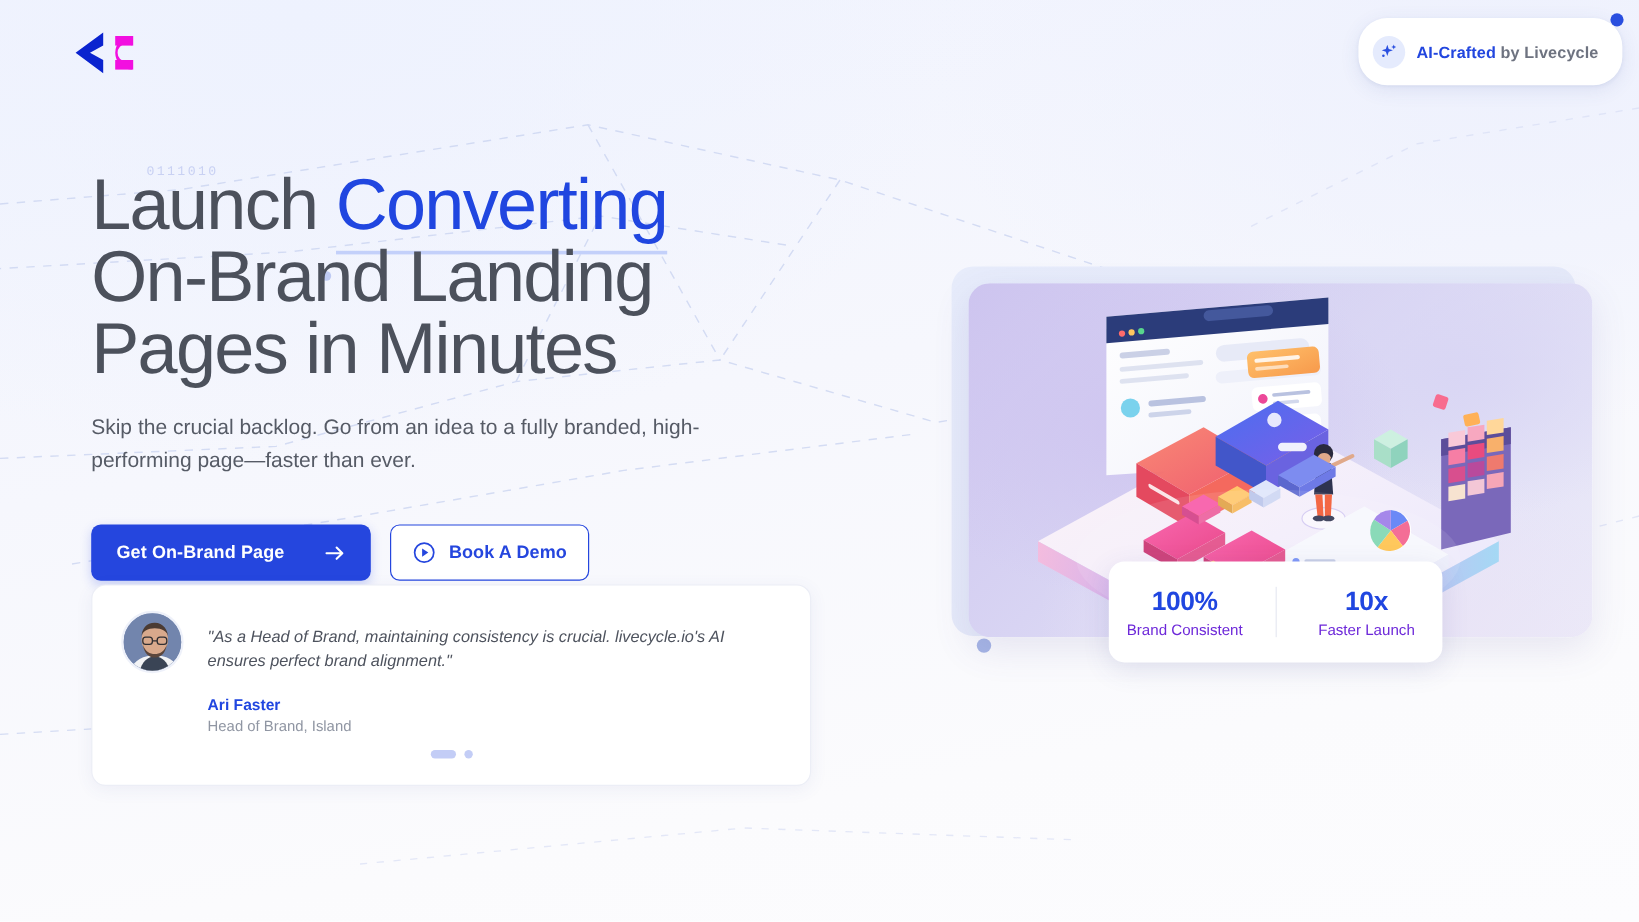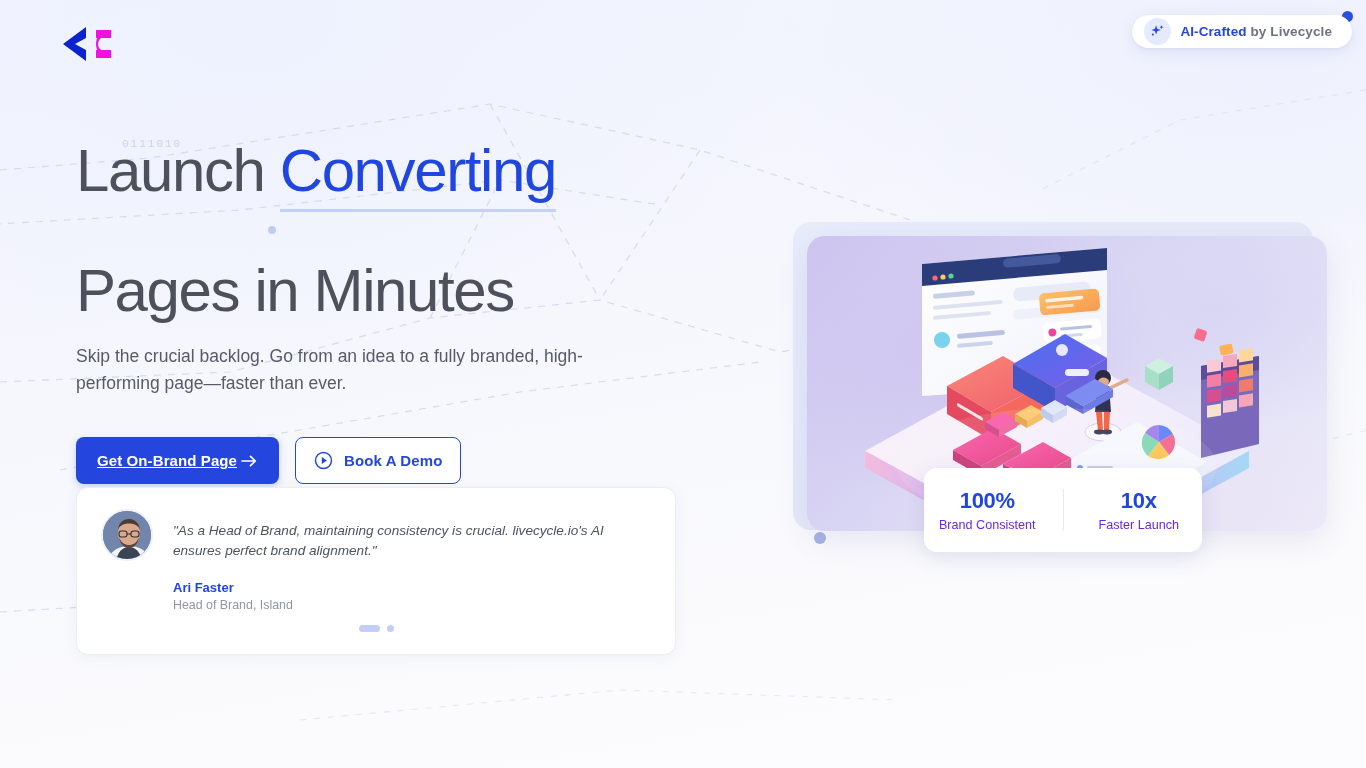--- a/index.html
+++ b/index.html
@@ -30,21 +30,21 @@
   .dd3 { left: 1342px; top: 11px; width: 11px; height: 11px; background: #2a4fe0; }
 
   
   .logo {
     position: absolute; left: 60px; top: 23px;
     width: 62px; height: 42px; z-index: 4;
   }
   
   .ai-badge {
     position: absolute; right: 14px; top: 15px;
-    height: 33px; display: flex; align-items: center; gap: 9px;
+    height: 56px; display: flex; align-items: center; gap: 9px;
     background: #ffffff; border-radius: 24px;
     padding: 0 20px 0 12px;
     box-shadow: 0 4px 16px rgba(60,80,160,.10), 0 1px 3px rgba(60,80,160,.07);
     z-index: 5;
   }
   .sparkle-wrap {
     width: 27px; height: 27px; border-radius: 50%;
     background: #e5ebfd; display:flex; align-items:center; justify-content:center; flex: 0 0 auto;
   }
   .ai-badge-text { font-size: 13.5px; font-weight: 700; color: #6e7380; white-space: nowrap; letter-spacing: .1px;}
@@ -69,23 +69,22 @@
   }
 
   .cta-row { display: flex; gap: 16px; margin-top: 40px; align-items: center; }
   .btn {
     border: none; cursor: pointer; font-family: inherit;
     display: inline-flex; align-items: center; border-radius: 8px;
     font-weight: 700; font-size: 15px; letter-spacing: .1px;
   }
   .btn-primary {
     background: #2546de; color: #fff;
-    height: 47px; padding: 0 21px; gap: 4px;
+    height: 47px; padding: 0 21px; gap: 34px;
     box-shadow: 0 3px 9px rgba(37,70,222,.22);
-    text-decoration: underline;
   }
   .btn-secondary {
     background: #fff; color: #2546de;
     height: 47px; padding: 0 18px; gap: 11px;
     border: 1.6px solid #2546de;
   }
 
   
   .testimonial {
     position: absolute; left: 76px; top: 487px;
@@ -190,21 +189,21 @@
       <path d="M17.6 3 L18.4 5.1 L20.5 5.9 L18.4 6.7 L17.6 8.8 L16.8 6.7 L14.7 5.9 L16.8 5.1 Z"></path>
       <circle cx="5.4" cy="16.2" r="1.5"></circle>
     </svg>
   </span>
   <span class="ai-badge-text"><span class="hl">AI-Crafted</span><span> by Livecycle</span></span>
 </div>
 
 <div class="left-col">
   <h1 class="headline">
     <span>Launch </span><span class="accent">Converting</span><br>
-    <br>
+    <span>On-Brand Landing</span><br>
     <span>Pages in Minutes</span>
   </h1>
   <p class="subtitle">Skip the crucial backlog. Go from an idea to a fully branded, high-performing page—faster than ever.</p>
 
   <div class="cta-row">
     <button class="btn btn-primary">
       <span>Get On-Brand Page</span>
       <svg width="17" height="14" viewBox="0 0 17 14">
         <path d="M1 7 H14 M9.5 2.3 L14.3 7 L9.5 11.7" stroke="#fff" stroke-width="1.7" fill="none" stroke-linecap="round" stroke-linejoin="round"></path>
       </svg>

